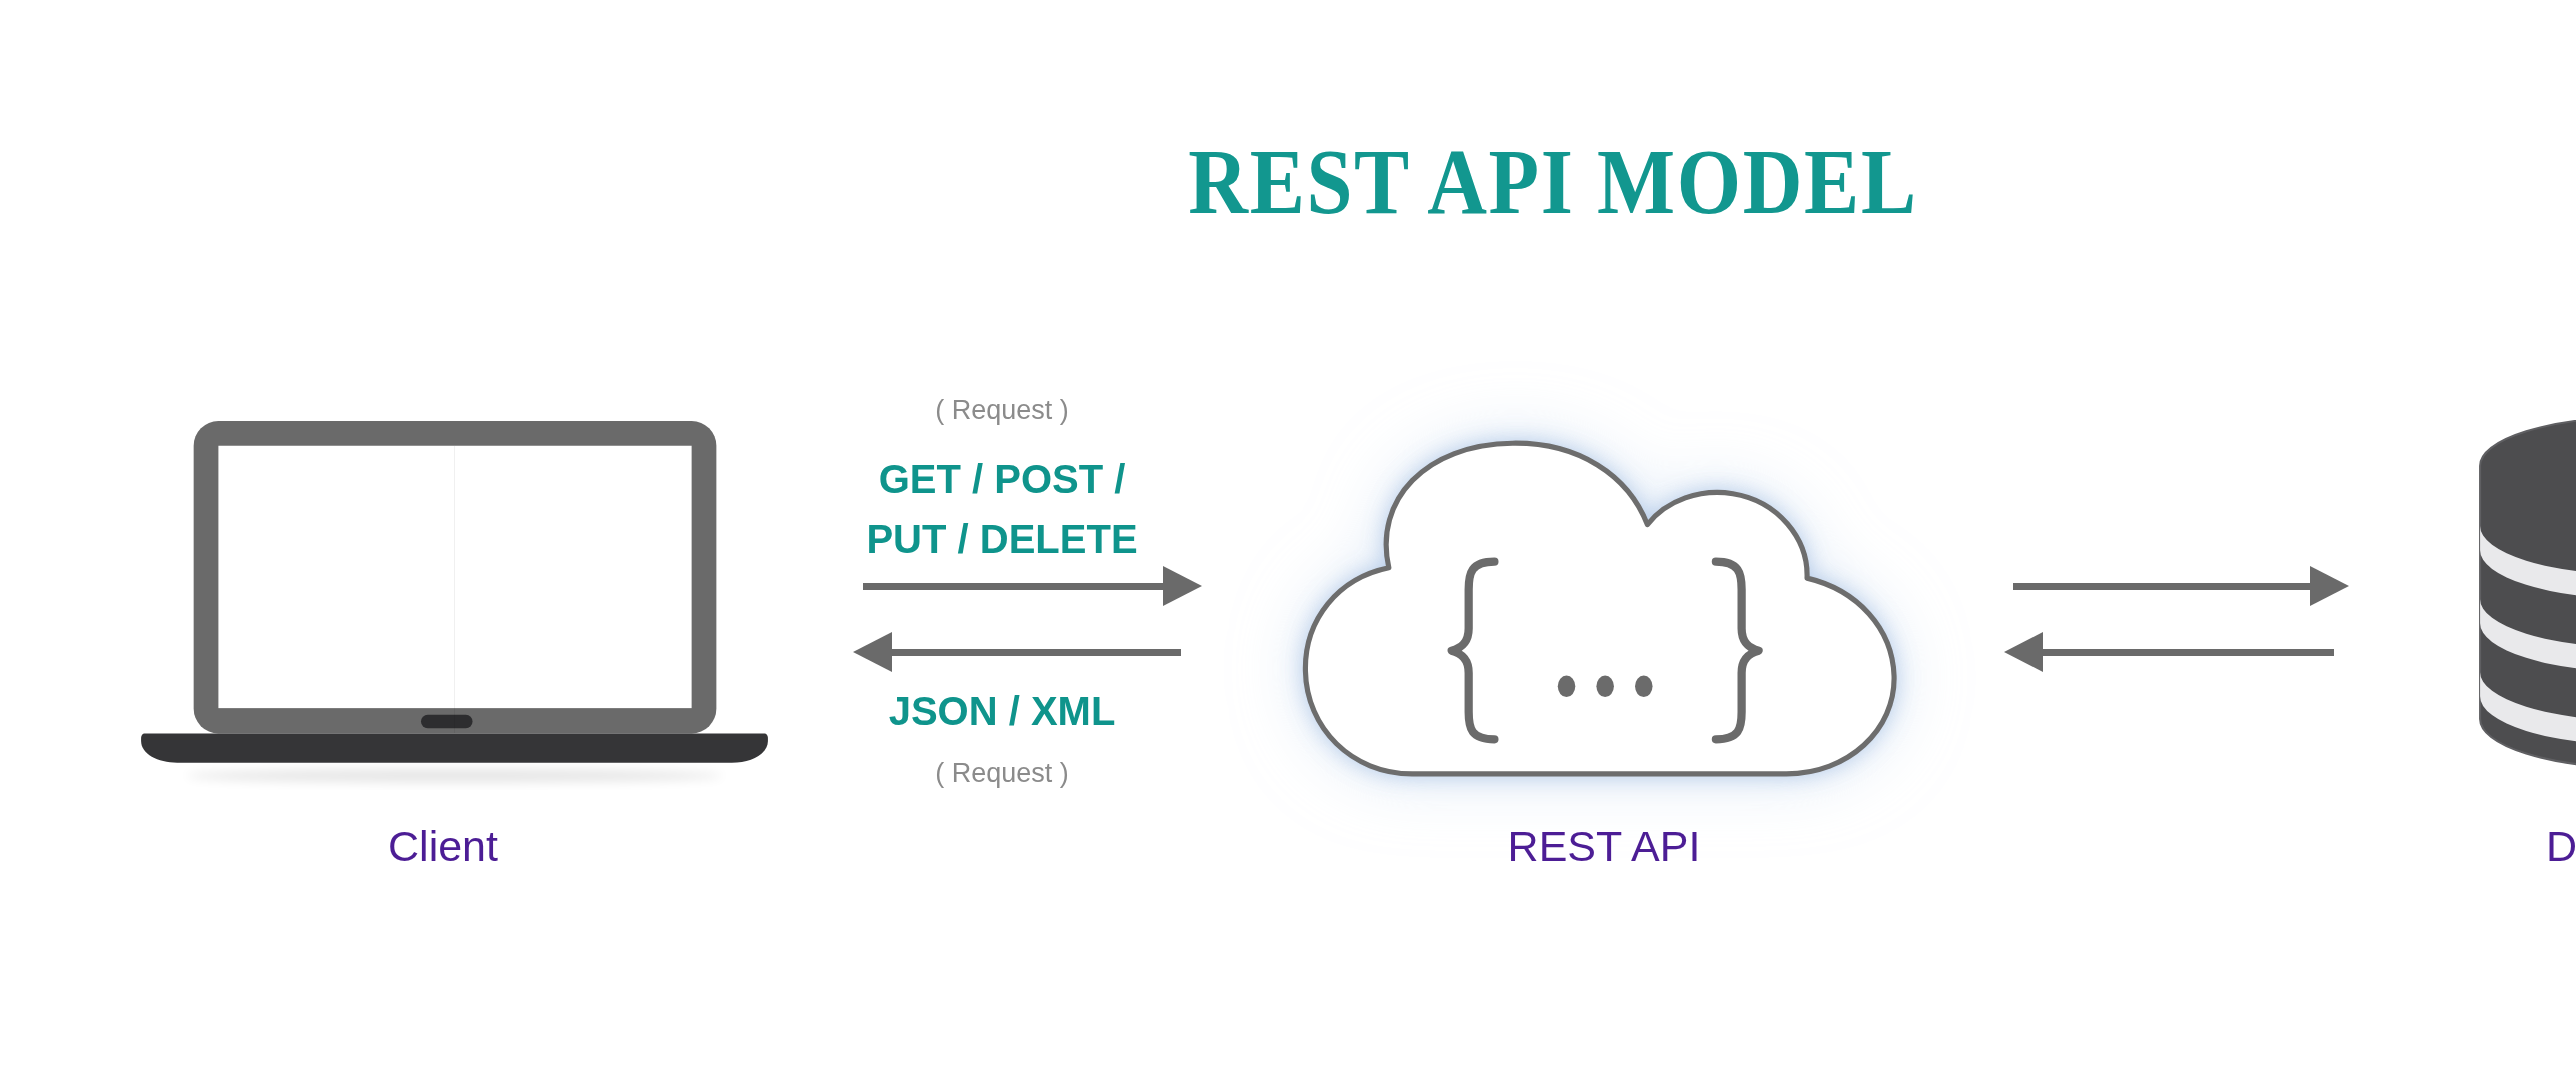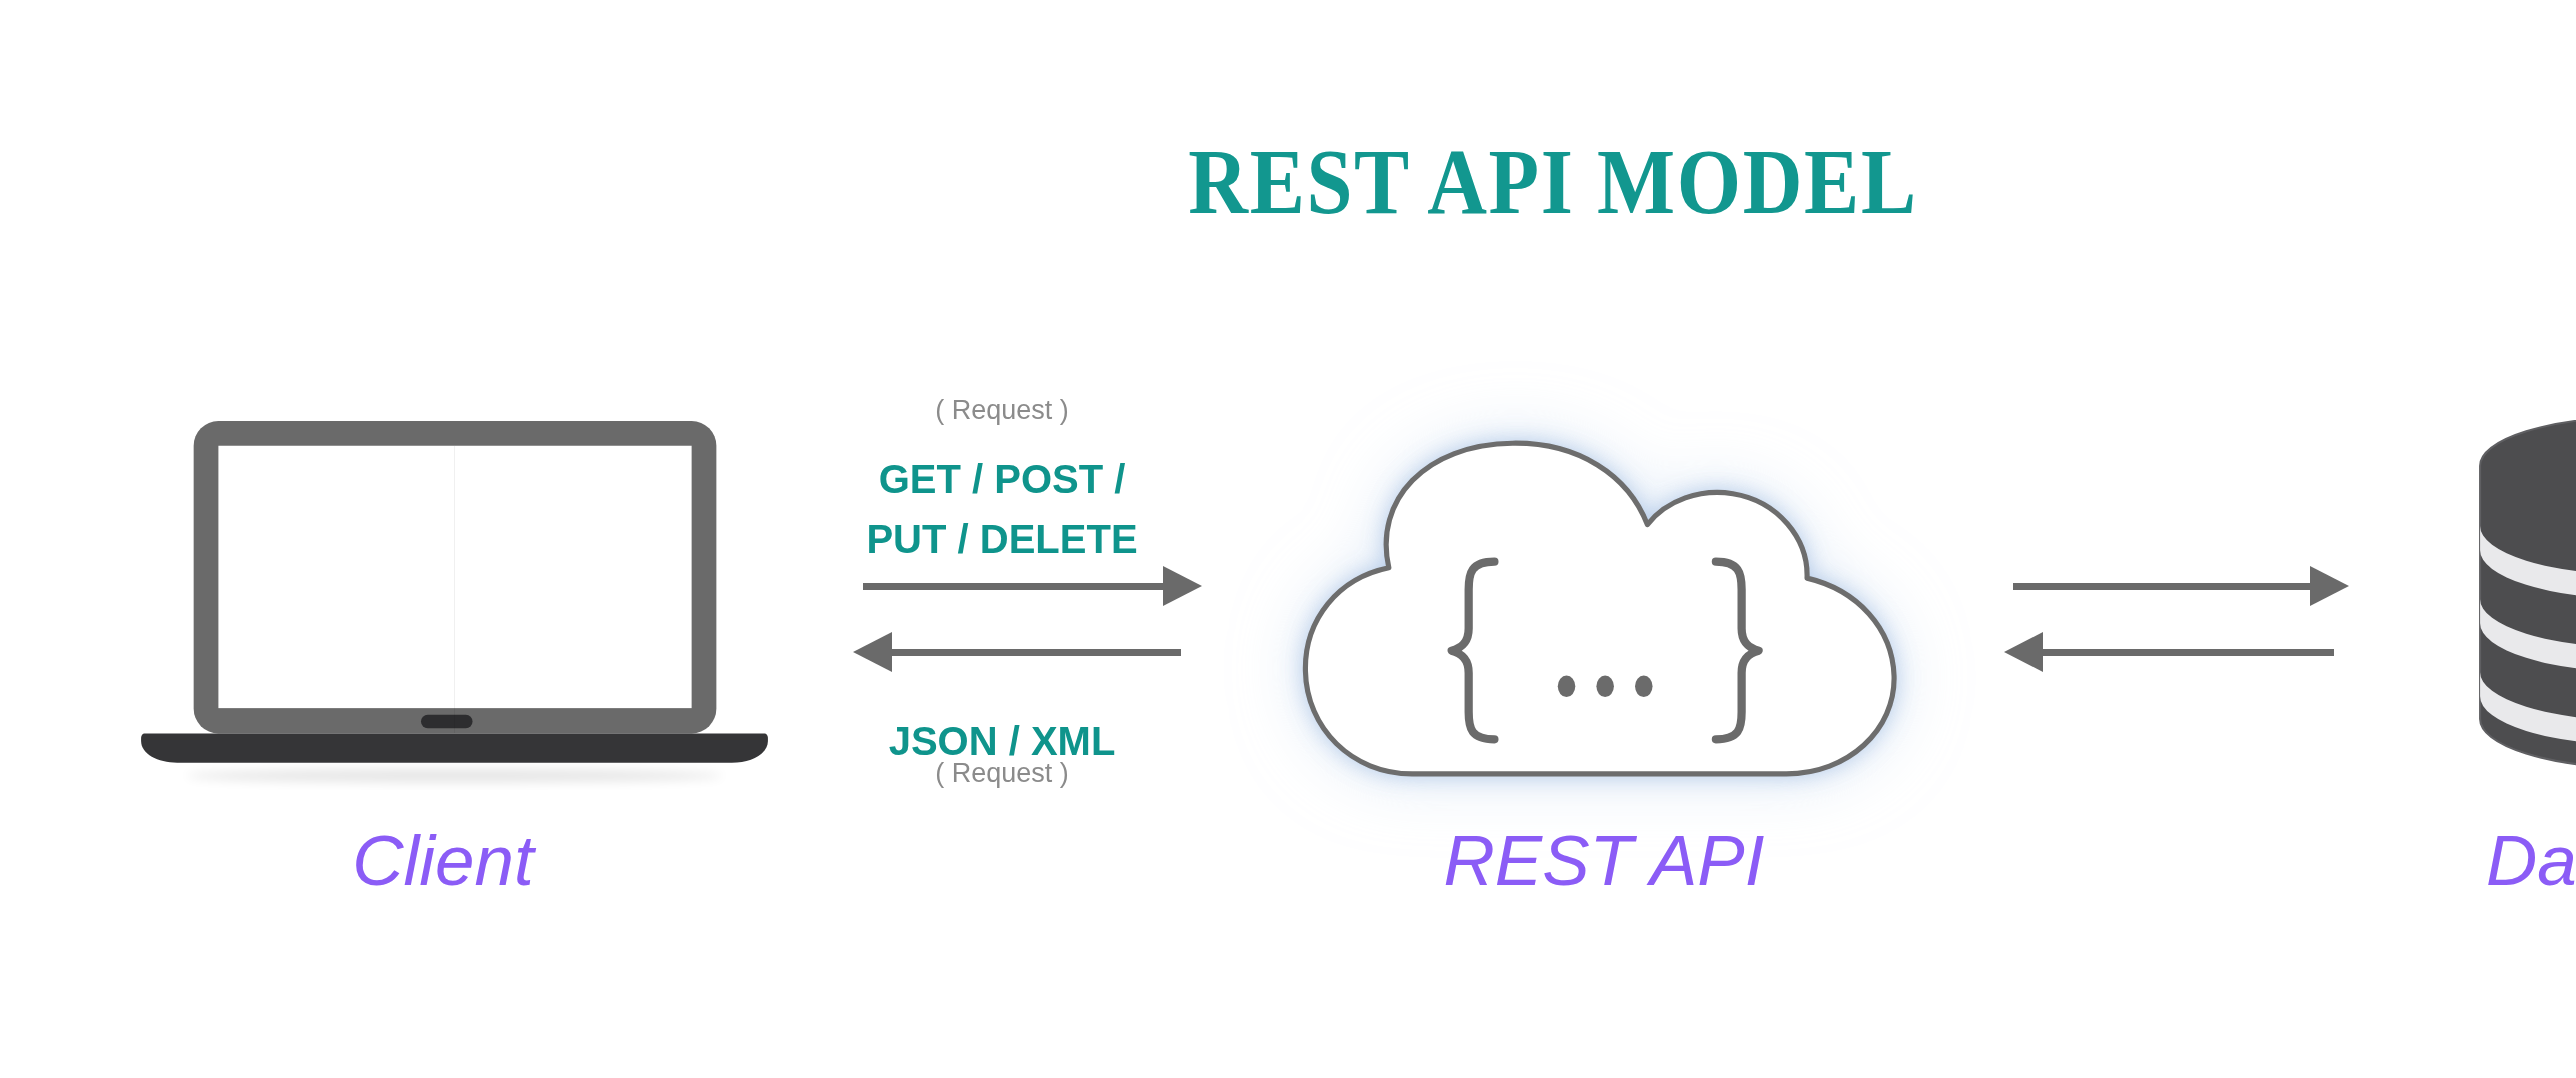--- a/index.html
+++ b/index.html
@@ -23,24 +23,23 @@
     letter-spacing:0.02em;
     white-space:nowrap;
   }
   .center-label{
     position:absolute;
     transform:translateX(-50%);
     white-space:nowrap;
     line-height:1;
   }
   .node-label{
-    font-size:71px;
-    color:#8b5cf6;
+    font-size:43px;
+    color:#4c1d95;
     font-weight:400;
-    font-style:italic;
   }
   .annotation{
     font-size:27px;
     color:#8B8B8B;
     font-weight:400;
   }
   .method-label{
     font-size:40px;
     color:#0F948C;
     font-weight:700;
@@ -107,21 +106,21 @@
 
   <div class="arrow" style="left:863px;top:566px;width:339px;">
     <div class="shaft" style="left:0;width:304px;"></div>
     <div class="head head-right"></div>
   </div>
   <div class="arrow" style="left:853px;top:632px;width:328px;">
     <div class="head head-left"></div>
     <div class="shaft" style="left:36px;width:292px;"></div>
   </div>
 
-  <div class="center-label method-label" style="left:1002px;top:691px;margin-top:30px;">JSON / XML</div>
+  <div class="center-label method-label" style="left:1002px;top:691px;">JSON / XML</div>
   <div class="center-label annotation" style="left:1002px;top:760px;">( Request )</div>
 
   <svg class="icon-svg" style="left:1291px;top:438px;" width="618" height="340" viewBox="0 0 1200 660">
     <path class="cloud-shape" d="M 235,652
              C 118,652 30,563 28,452
              C 26,352 92,272 190,252
              C 160,120 262,12 430,10
              C 558,8 655,72 692,168
              C 730,120 795,98 858,108
              C 945,122 1005,195 1002,272

